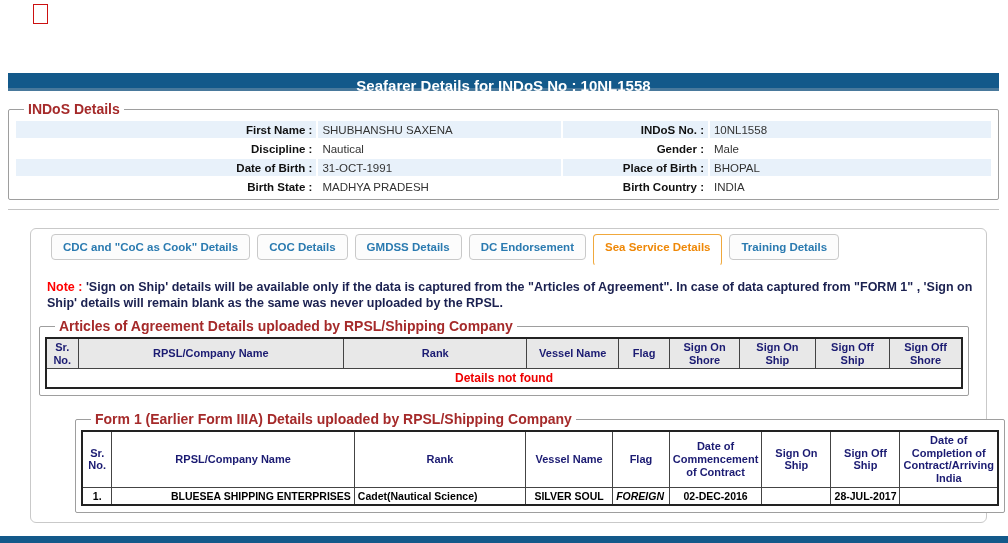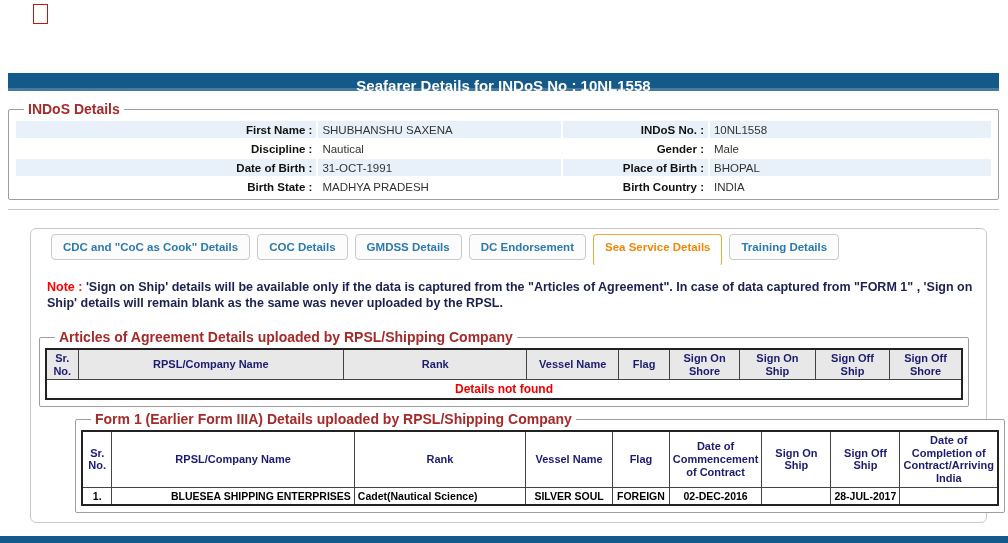--- a/index.html
+++ b/index.html
@@ -39,21 +39,21 @@
   .tab-bar { position:absolute; top:5px; left:20px; display:flex; gap:7px; align-items:flex-start; }
   .tab { height:26px; line-height:24px; padding:0 11px; border:1px solid #c9c9c9; border-radius:4px;
     background:#fcfcfc; color:#2a7ab0; font-weight:bold; font-size:11.5px; white-space:nowrap; cursor:pointer; }
   .tab.active { border-color:#f0a83c; background:#fff; color:#ef8807; height:32px; border-bottom-color:#ffffff; }
 
   .note { position:absolute; top:50px; left:16px; width:952px;
     font-size:12.5px; font-weight:bold; color:#1b2150; line-height:1.3; }
   .note .prefix { color:#ff0000; }
 
   .data-fs { position:absolute; left:8px; width:930px; padding:2px 5px 6px 5px; }
-  .fs-aoa  { top:100px; }
+  .fs-aoa  { top:89px; }
   .fs-form1{ top:182px;margin-left:36px; }
 
   table.grid { width:100%; border-collapse:collapse; border:2px solid #222; margin-top:1px; }
   table.grid th, table.grid td { border:1px solid #444; padding:2px 3px; }
   table.grid th { color:#1b1b72; font-size:11px; font-weight:bold; text-align:center; line-height:1.15; }
   .aoa-grid th { background:#e8e8e8; height:24px; }
   .form1-grid th { background:#ffffff; }
   td.empty-msg { color:#ee0000; font-weight:bold; font-size:12px; text-align:center; height:17px; }
   table.grid td.cell { font-size:10.5px; font-weight:bold; color:#000; height:18px; }
 
@@ -181,24 +181,24 @@
             <th>Sign Off Ship</th>
             <th>Date of Completion of Contract/Arriving India</th>
           </tr>
         </thead>
       <tbody id="form1-body">
           <tr>
             <td class="cell" style="text-align: center;">1.</td>
             <td class="cell" style="text-align: right;">BLUESEA SHIPPING ENTERPRISES</td>
             <td class="cell" style="text-align: left;">Cadet(Nautical Science)</td>
             <td class="cell" style="text-align: center;">SILVER SOUL</td>
-            <td class="cell" style="text-align: center;">FOREIGN</td>
+            <td class="cell" style=" font-style: italic;">FOREIGN</td>
             <td class="cell" style="text-align: center;">02-DEC-2016</td>
             <td class="cell" style="text-align: center;"></td>
-            <td class="cell" style="text-align: left;">28-JUL-2017</td>
+            <td class="cell" style="text-align: right;">28-JUL-2017</td>
             <td class="cell" style="text-align: center;"></td>
           </tr>
         </tbody>
     </table>
   </fieldset>
 </div>
 
 <div class="footer-bar"></div>
 
 </body></html>

